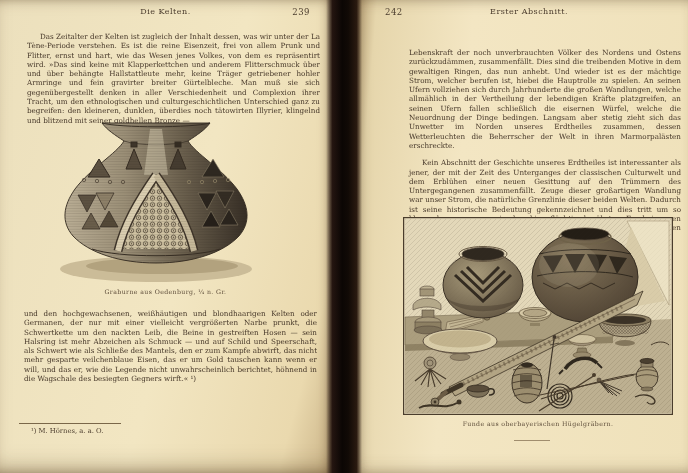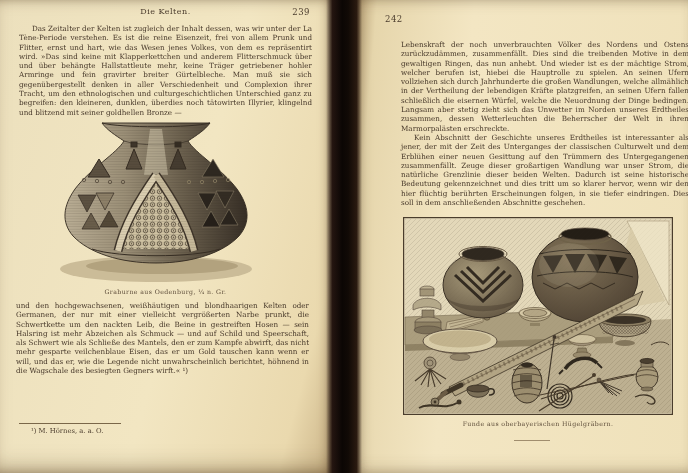--- a/index.html
+++ b/index.html
@@ -13,26 +13,26 @@
                inset 0 10px 16px -12px rgba(80,55,25,.35);}
   .page.right{left:355px;
     background:linear-gradient(95deg,#c0a87c 0%,#e6d6ac 6%,#f3e6c3 32%,#efe1ba 100%);
     box-shadow:inset 9px 0 14px -6px rgba(59,36,16,.55),
                inset 0 -12px 18px -12px rgba(80,55,25,.3),
                inset 0 10px 16px -12px rgba(80,55,25,.3);}
   .gutter{position:absolute;left:326px;top:0;width:36px;height:473px;
     background:linear-gradient(to right,rgba(24,14,7,0) 0%,#241510 18%,#0b0604 45%,#110a06 62%,#2a1a10 85%,rgba(24,14,7,0) 100%);}
   .hdr{position:absolute;top:7px;left:19px;width:293px;height:12px;
        font-size:8px;color:#4a3b2c;letter-spacing:.5px;}
-  .page.right .hdr{left:30px;width:288px;margin-top:7px;}
+  .page.right .hdr{left:30px;width:288px;}
   .hdr-title{position:absolute;left:0;right:0;text-align:center;}
   .hdr-num{position:absolute;top:0;font-size:8.5px;text-align:center;}
   .page.left .hdr-num{right:2px;}
   .page.right .hdr-num{left:0;}
-  .txt{margin:0;font-size:7.2px;line-height:9.3px;color:#453628;text-align:justify;}
+  .txt{margin:8px;font-size:7.2px;line-height:9.3px;color:#453628;text-align:justify;}
   .abs{position:absolute;}
   .indent{text-indent:13px;}
   .p1{left:19px;top:24px;width:293px;}
   .p2{left:16px;top:301px;width:293px;}
   .p3{left:19px;top:381px;width:293px;}
   .rtext{position:absolute;left:46px;top:40px;width:288px;}
   .cap{position:absolute;font-size:6.2px;color:#5d4c39;text-align:center;letter-spacing:.4px;}
   .capL{left:19px;width:293px;top:288px;}
   .capR{left:48px;width:270px;top:420px;}
   .fnrule{position:absolute;left:19px;top:423px;width:102px;height:1px;background:#7a6749;}
@@ -122,20 +122,21 @@
 
     <p class="txt abs p2">und den hochgewachsenen, weißhäutigen und blondhaarigen Kelten oder Germanen, der nur mit einer vielleicht vergrößerten Narbe prunkt, die Schwertkette um den nackten Leib, die Beine in gestreiften Hosen — sein Halsring ist mehr Abzeichen als Schmuck — und auf Schild und Speerschaft, als Schwert wie als Schließe des Mantels, den er zum Kampfe abwirft, das nicht mehr gesparte veilchenblaue Eisen, das er um Gold tauschen kann wenn er will, und das er, wie die Legende nicht unwahrscheinlich berichtet, höhnend in die Wagschale des besiegten Gegners wirft.« ¹)</p>
 
     <div class="fnrule"></div>
     <div class="fn">¹) M. Hörnes, a. a. O.</div>
   </div>
 
   <div class="page right">
     <div class="hdr">
       <span class="hdr-num">242</span>
+      <span class="hdr-title">Erster Abschnitt.</span>
     </div>
 
     <div class="rtext">
       <p class="txt">Lebenskraft der noch unverbrauchten Völker des Nordens und Ostens zurückzudämmen, zusammenfällt. Dies sind die treibenden Motive in dem gewaltigen Ringen, das nun anhebt. Und wieder ist es der mächtige Strom, welcher berufen ist, hiebei die Hauptrolle zu spielen. An seinen Ufern vollziehen sich durch Jahrhunderte die großen Wandlungen, welche allmählich in der Vertheilung der lebendigen Kräfte platzgreifen, an seinen Ufern fallen schließlich die eisernen Würfel, welche die Neuordnung der Dinge bedingen. Langsam aber stetig zieht sich das Unwetter im Norden unseres Erdtheiles zusammen, dessen Wetterleuchten die Beherrscher der Welt in ihren Marmorpalästen erschreckte.</p>
       <p class="txt indent">Kein Abschnitt der Geschichte unseres Erdtheiles ist interessanter als jener, der mit der Zeit des Unterganges der classischen Culturwelt und dem Erblühen einer neuen Gesittung auf den Trümmern des Untergegangenen zusammenfällt. Zeuge dieser großartigen Wandlung war unser Strom, die natürliche Grenzlinie dieser beiden Welten. Dadurch ist seine historische Bedeutung gekennzeichnet und dies tritt um so klarer hervor, wenn wir den hier flüchtig berührten Erscheinungen folgen, in sie tiefer eindringen. Dies soll in dem anschließenden Abschnitte geschehen.</p>
     </div>
 
     <svg class="finds" viewBox="0 0 270 198">
       <defs>
         <pattern id="sk" width="5" height="5" patternUnits="userSpaceOnUse">

